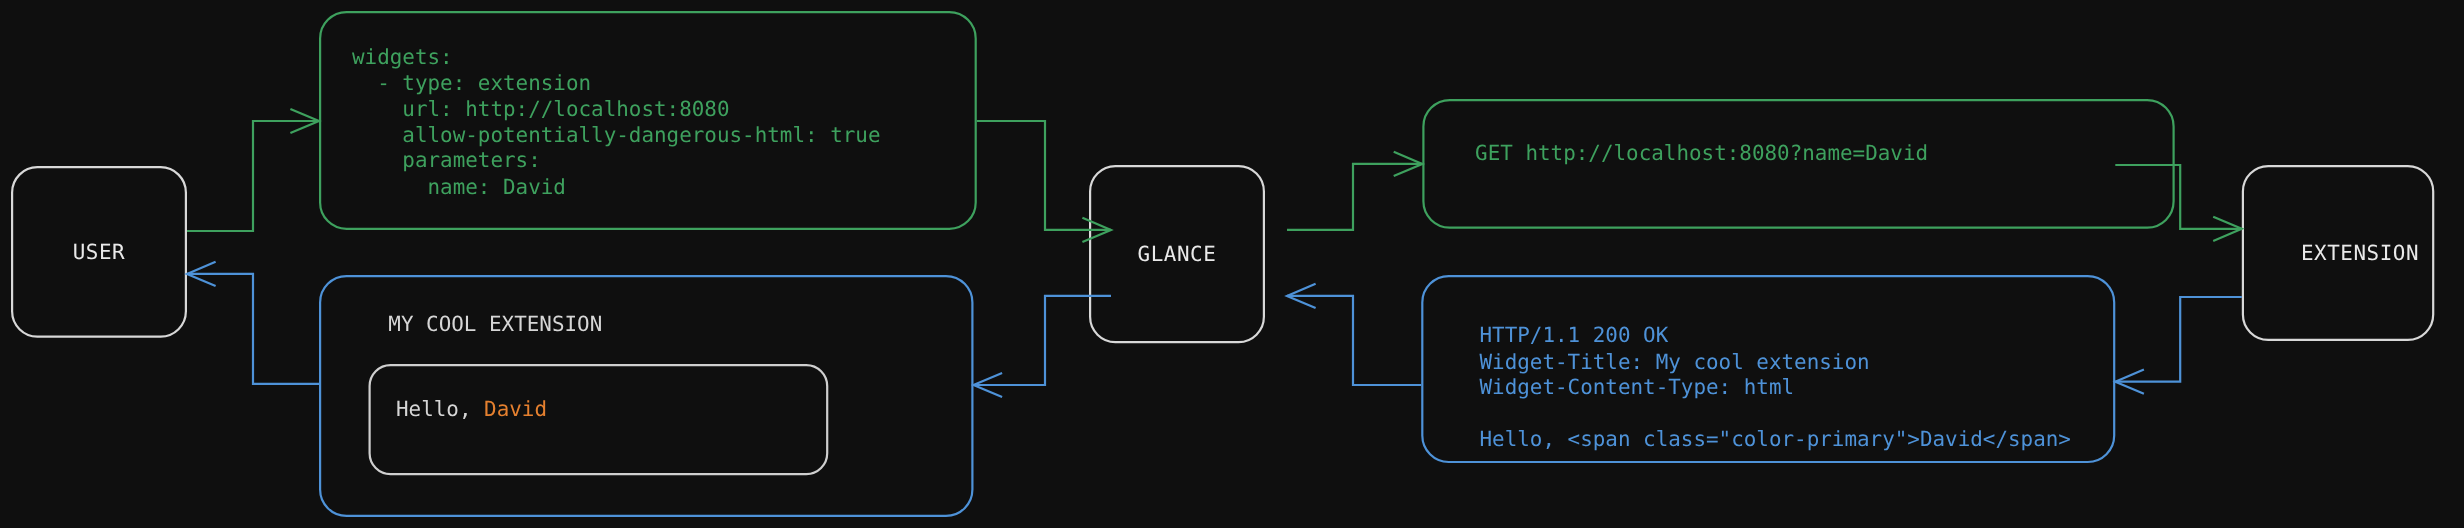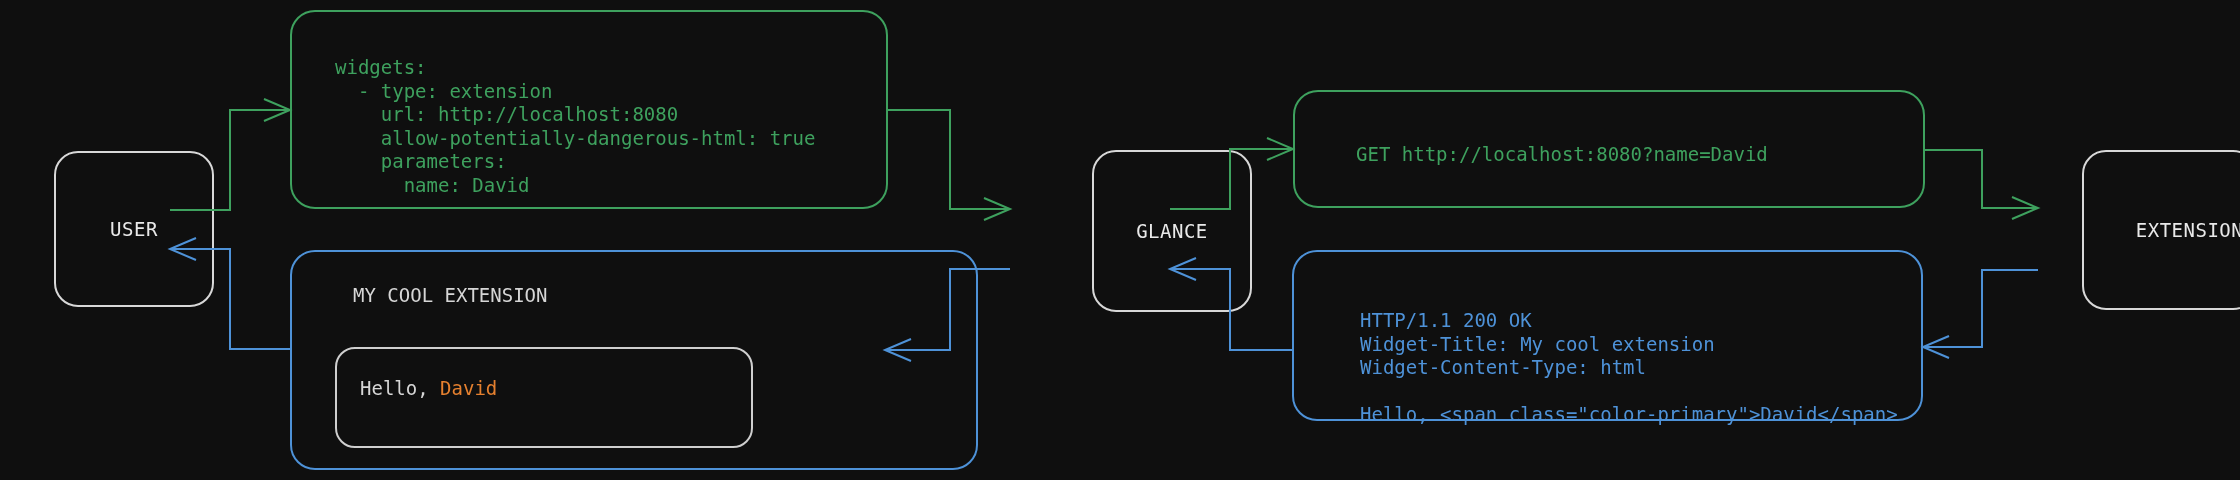--- a/index.html
+++ b/index.html
@@ -14,41 +14,41 @@
   html,body{margin:0;padding:0;background:var(--bg);}
   body{
     width:2240px;height:480px;overflow:hidden;
     font-family:"DejaVu Sans Mono","Liberation Mono",monospace;
   }
   .canvas{position:relative;width:2240px;height:480px;background:var(--bg);}
 
   .node{
     position:absolute;border:2px solid var(--gray);border-radius:24px;
     display:flex;align-items:center;justify-content:center;
-    color:var(--text);font-size:19px;letter-spacing:0.5px;margin-left:44px;
+    color:var(--text);font-size:19px;letter-spacing:0.5px;
   }
   .node-user{left:10px;top:151px;width:160px;height:156px;}
-  .node-glance{left:1048px;top:150px;width:160px;height:162px;justify-content:center;}
+  .node-glance{left:990px;top:150px;width:160px;height:162px;justify-content:center;}
   .node-extension{left:2038px;top:150px;width:175px;height:160px;padding-left:40px;}
 
   .box{position:absolute;border-radius:25px;}
   .box-green{border:2px solid var(--green);}
   .box-blue{border:2px solid var(--blue);}
   .box-config{left:290px;top:10px;width:598px;height:199px;}
-  .box-request{left:1293px;top:90px;width:632px;height:118px;}
-  .box-widget{left:290px;top:250px;width:688px;height:220px;}
+  .box-request{left:1293px;top:90px;width:684px;height:118px;}
+  .box-widget{left:290px;top:250px;width:595px;height:220px;}
   .box-response{left:1292px;top:250px;width:631px;height:171px;}
 
   .inner-box{
-    position:absolute;left:43px;top:95px;width:418px;height:101px;
+    position:absolute;left:43px;top:79px;width:418px;height:101px;
     border:2px solid #cfcfcf;border-radius:20px;
   }
 
   pre{
-    margin:15px;font-family:inherit;font-size:19px;line-height:23.5px;white-space:pre;
+    margin:0;font-family:inherit;font-size:19px;line-height:23.5px;white-space:pre;
   }
   .code-green{position:absolute;left:28px;top:29px;color:var(--green);}
   .code-request{position:absolute;left:46px;top:36px;color:var(--green);}
   .code-response{position:absolute;left:51px;top:42px;color:var(--blue);}
 
   .widget-title{
     position:absolute;left:61px;top:32px;
     color:#d6d6d6;font-size:19px;line-height:23.5px;white-space:pre;
   }
   .greeting{

